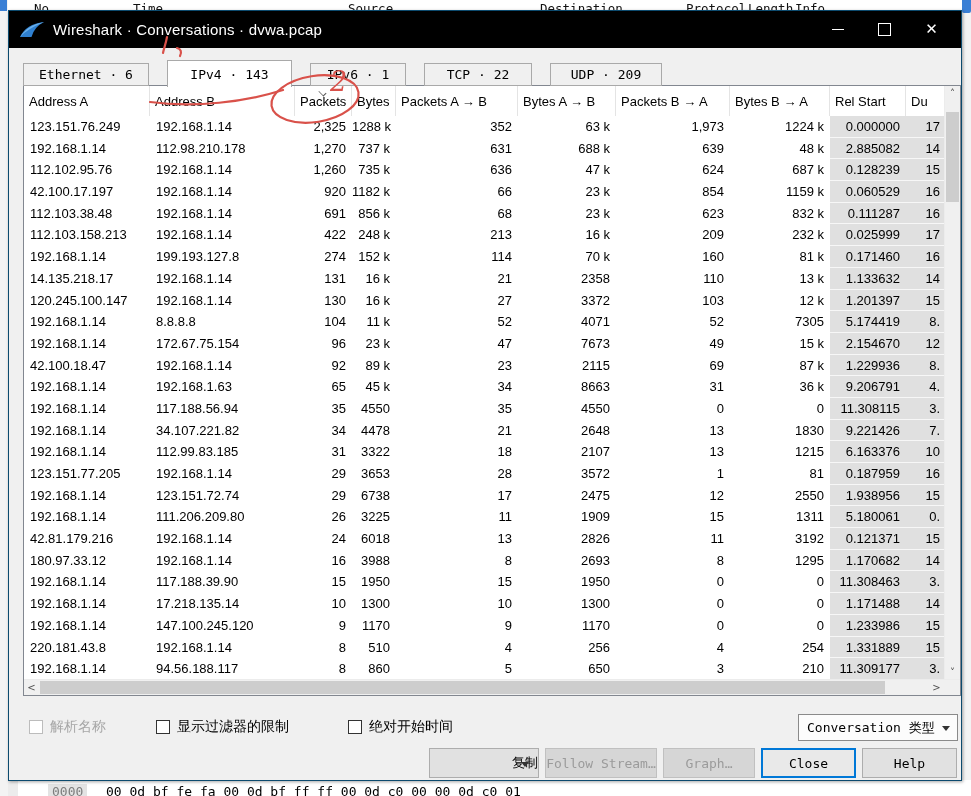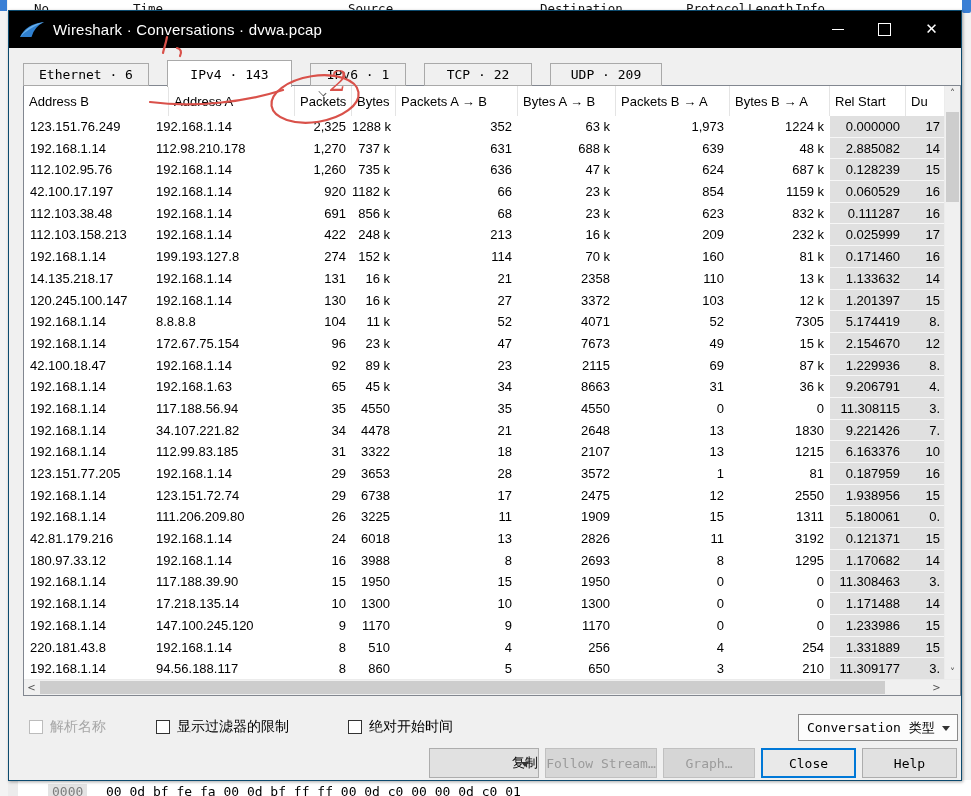--- a/index.html
+++ b/index.html
@@ -130,25 +130,25 @@
     <div class="tabs" id="tabs">
         <div class="tab">Ethernet · 6</div>
         <div class="tab active">IPv4 · 143</div>
         <div class="tab">IPv6 · 1</div>
         <div class="tab">TCP · 22</div>
         <div class="tab">UDP · 209</div>
       </div>
 
     <div class="tframe">
       <div class="thead" id="thead">
+          <div class="hcell c1">
+            <span>Address A</span>
+          </div>
           <div class="hcell c2">
             <span>Address B</span>
-          </div>
-          <div class="hcell c1">
-            <span>Address A</span>
           </div>
           <div class="hcell c3">
             <span>Packets</span>
             <span class="sortchev"></span>
           </div>
           <div class="hcell c4">
             <span>Bytes</span>
           </div>
           <div class="hcell c5">
             <span>Packets A → B</span>

